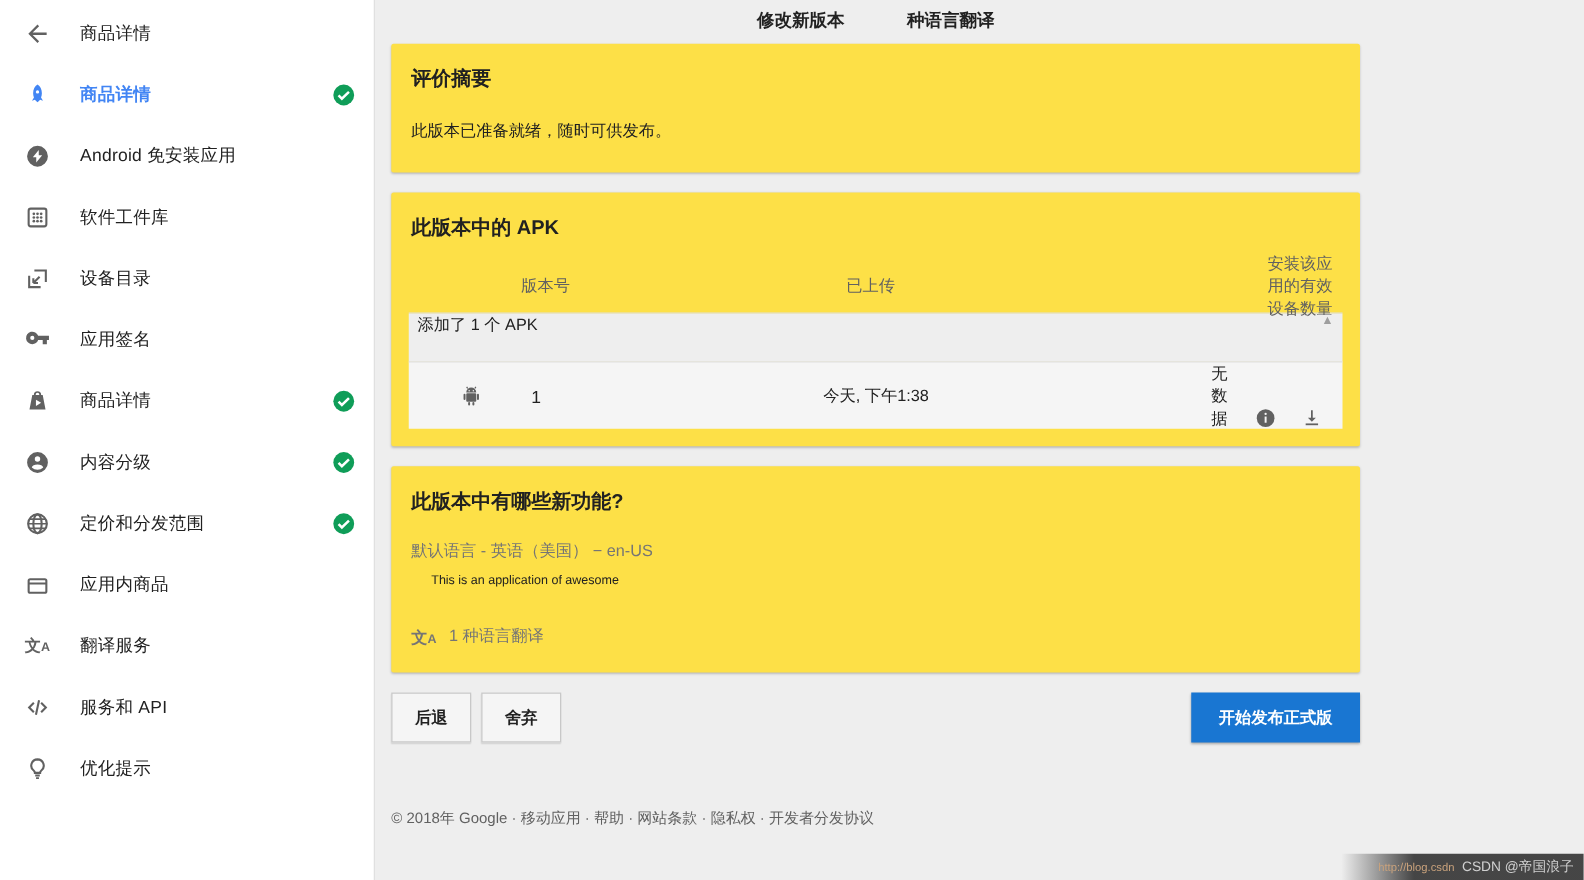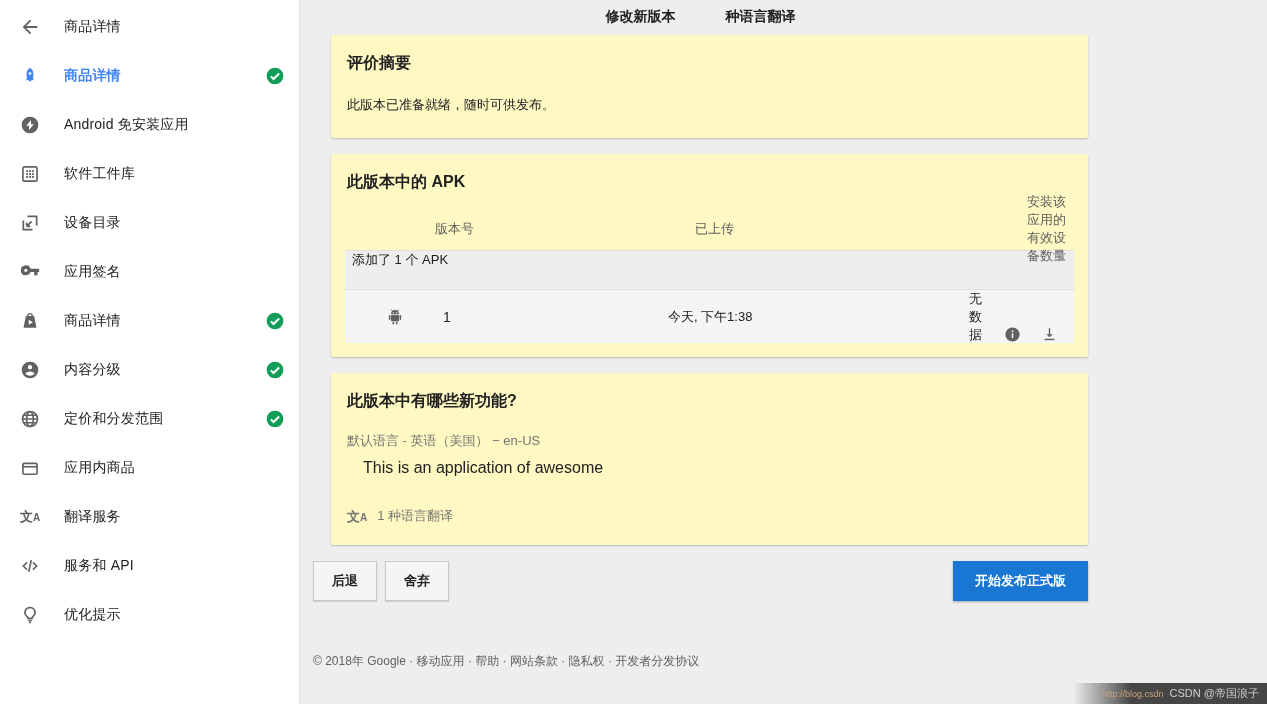--- a/index.html
+++ b/index.html
@@ -17,21 +17,21 @@
   .check { margin-left:auto; margin-right:14px; width:20px; height:20px; }
   .translate-glyph { font-size:13px; color:#616161; font-weight:bold; line-height:1; }
   .translate-glyph small { font-size:10px; }
 
   
   .main { position:absolute; left:300px; top:0; width:801px; height:704px; background:#eeeeee; overflow:hidden; }
   .topbar { display:flex; justify-content:center; gap:50px; padding-top:8px; height:34px; }
   .topbar .tab { font-size:14px; font-weight:bold; color:#212121; cursor:pointer; }
 
   .content { padding:1px 13px 0 13px; }
-  .card { background:#fef9c3; border-radius:2px; box-shadow:0 1px 2px rgba(0,0,0,.22); margin-bottom:16px;margin-left:18px; }
+  .card { background:#fde047; border-radius:2px; box-shadow:0 1px 2px rgba(0,0,0,.22); margin-bottom:16px; }
 
   .card.summary { padding:18px 16px 24px 16px; }
   .card-title { font-size:16px; font-weight:bold; color:#212121; }
   .summary-body { margin-top:22px; font-size:13px; color:#212121; }
 
   
   .card.apk { padding:18px 0 14px 0; }
   .card.apk .card-title { padding:0 16px; }
   .apk-table { margin:14px 14px 0 14px; }
   .apk-head { display:flex; align-items:center; height:44px; border-bottom:1px solid #e0e0e0;
@@ -46,21 +46,21 @@
              font-size:13px; color:#212121; }
   .apk-row .cell1 { width:350px; display:flex; align-items:center; padding-left:40px; }
   .apk-row .cell1 .ver { margin-left:38px; font-size:14px; }
   .apk-row .cell2 { width:330px; }
   .apk-row .cell3 { flex:1; display:flex; align-items:flex-end; justify-content:flex-end; gap:20px; padding-right:16px; }
   .icon-btn { width:18px; height:18px; display:flex; align-items:center; justify-content:center; cursor:pointer; }
 
   
   .card.whatsnew { padding:18px 16px 20px 16px; }
   .lang-label { margin-top:20px; font-size:13px; color:#757575; }
-  .notes { margin-top:9px; margin-left:16px; font-size:16px; color:#212121; }
+  .notes { margin-top:9px; margin-left:16px; font-size:10px; color:#212121; }
   .translate-row { margin-top:30px; display:flex; align-items:center; gap:10px; font-size:13px; color:#757575; }
 
   
   .actions { display:flex; align-items:center; margin:16px 0 0 0; }
   .btn { font-family:inherit; font-size:13px; font-weight:bold; border-radius:0; cursor:pointer;
          padding:10px 18px; }
   .btn.gray { background:#f5f5f5; color:#212121; border:1px solid #c8c8c8; box-shadow:0 1px 1px rgba(0,0,0,.12);
               margin-right:8px; }
   .btn.blue { margin-left:auto; background:#1976d2; color:#ffffff; border:none; box-shadow:0 1px 2px rgba(0,0,0,.3);
               padding:11px 22px; }

